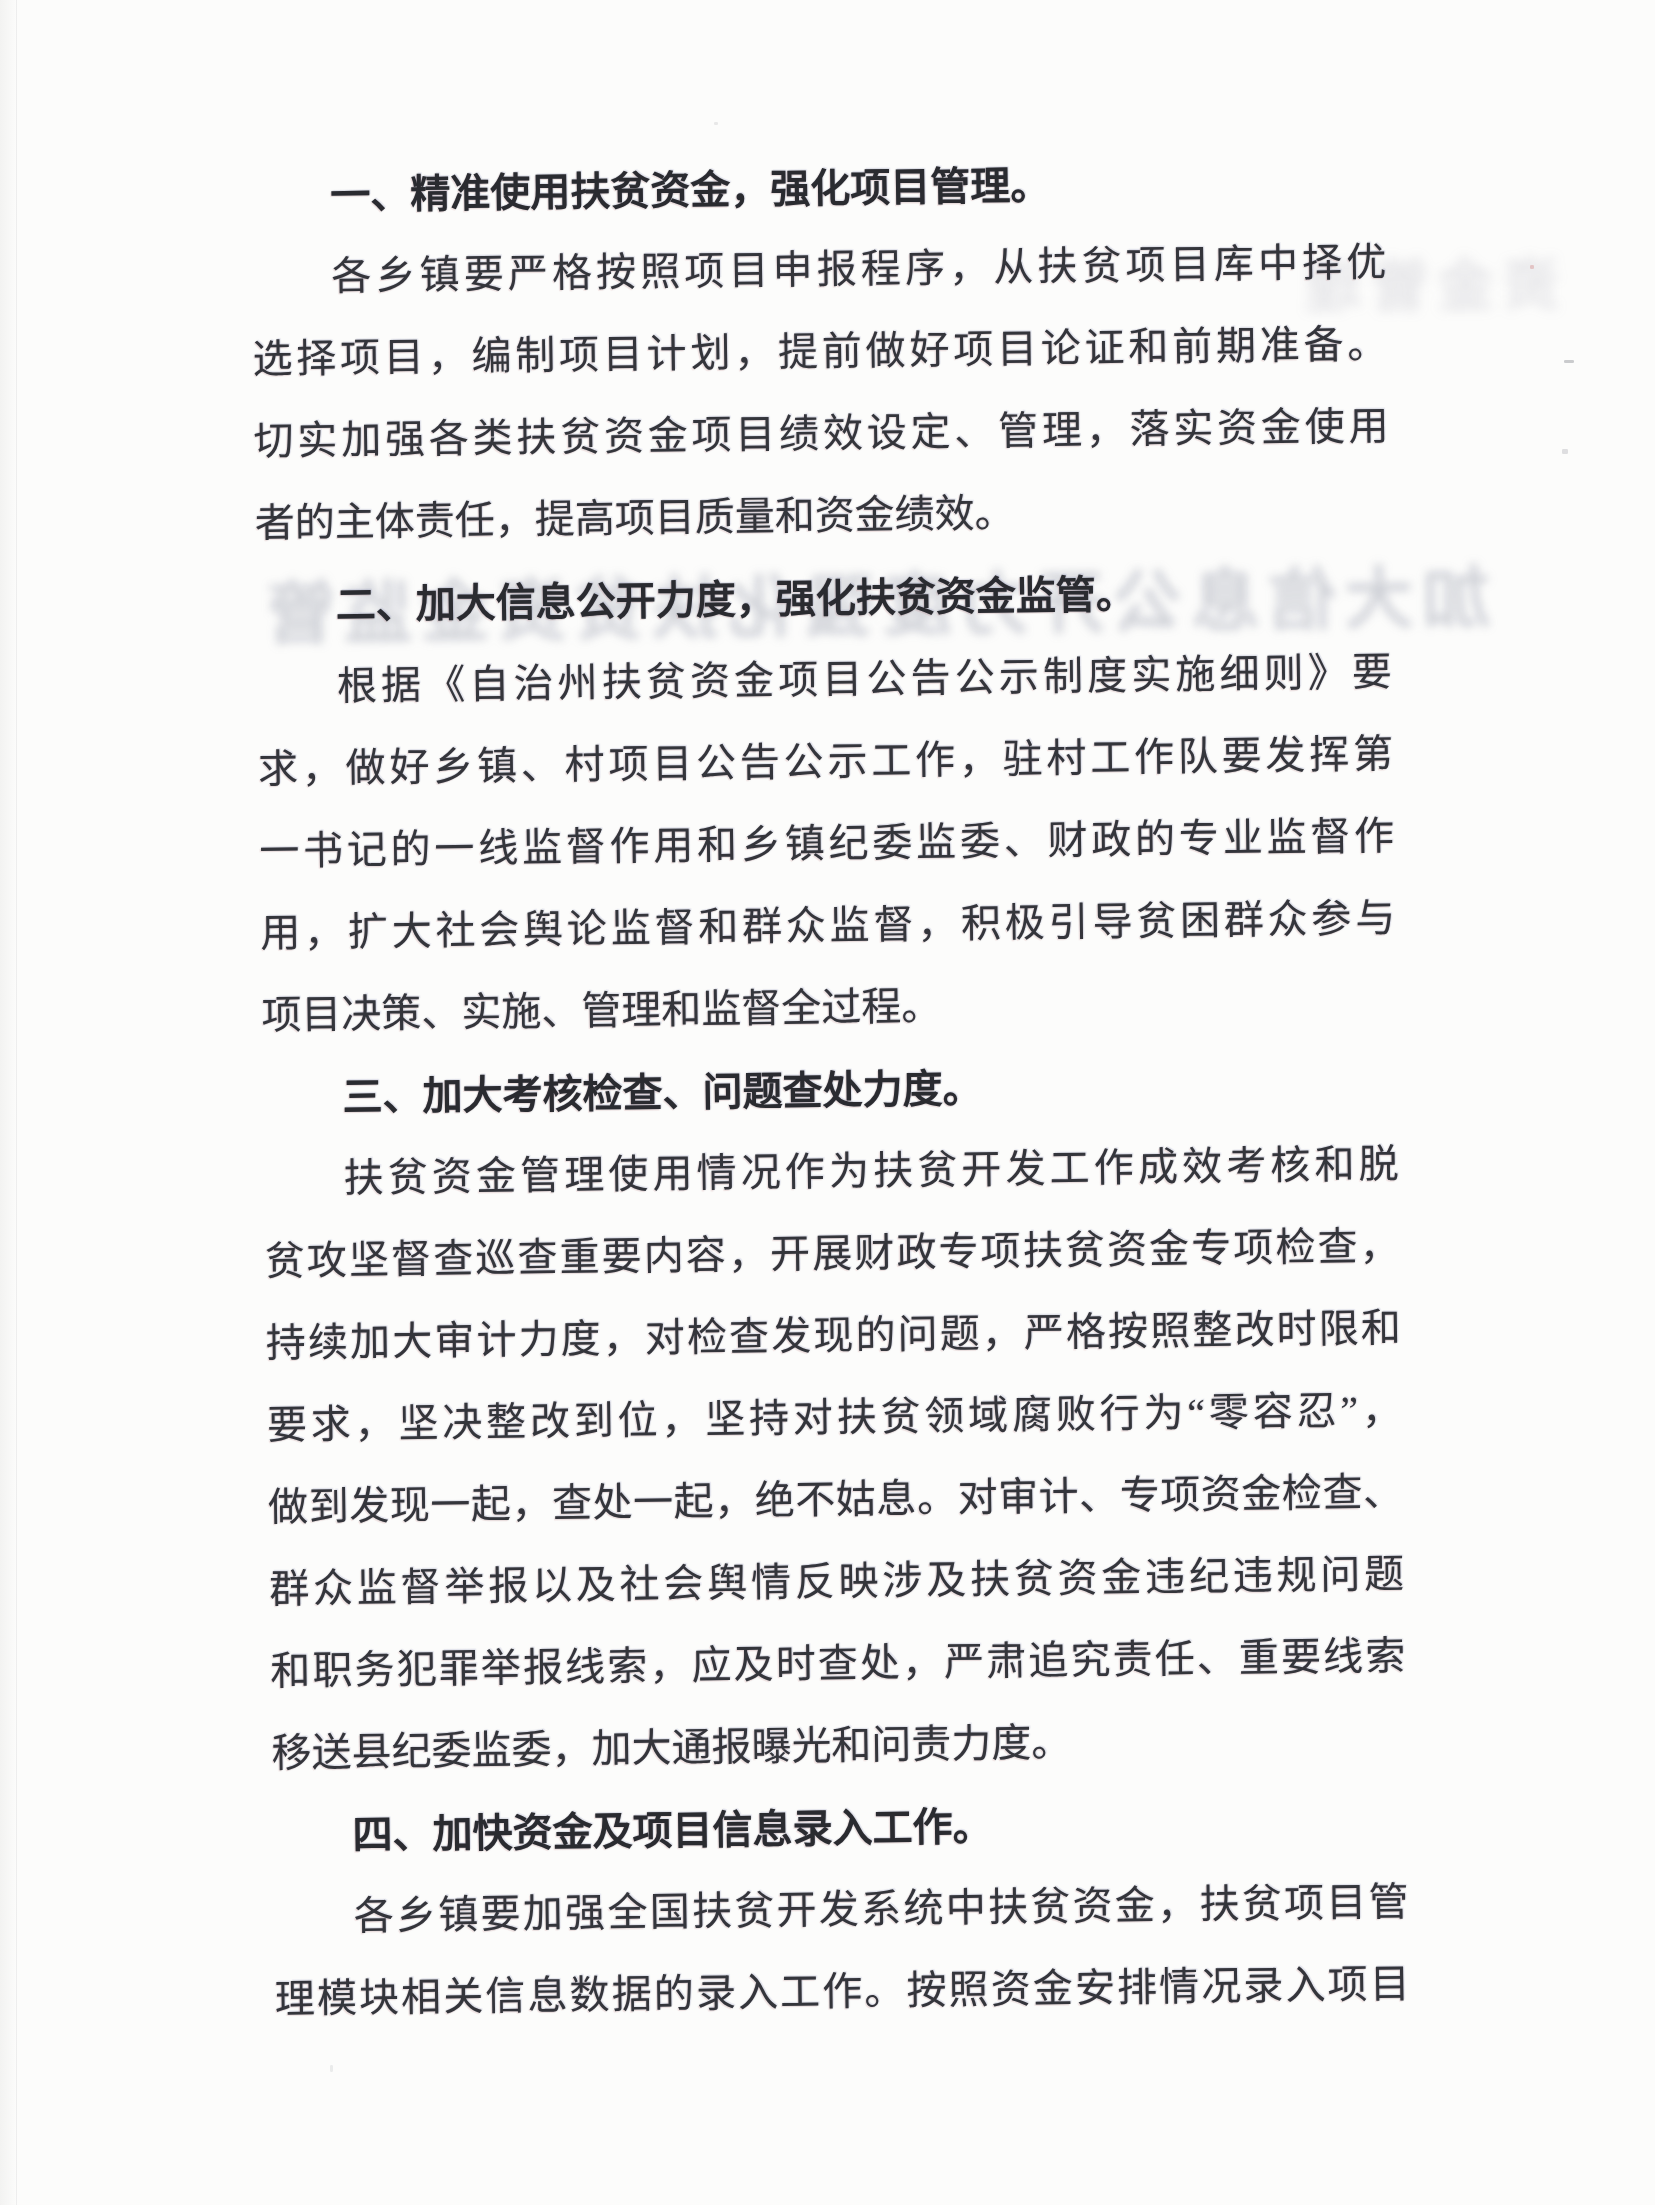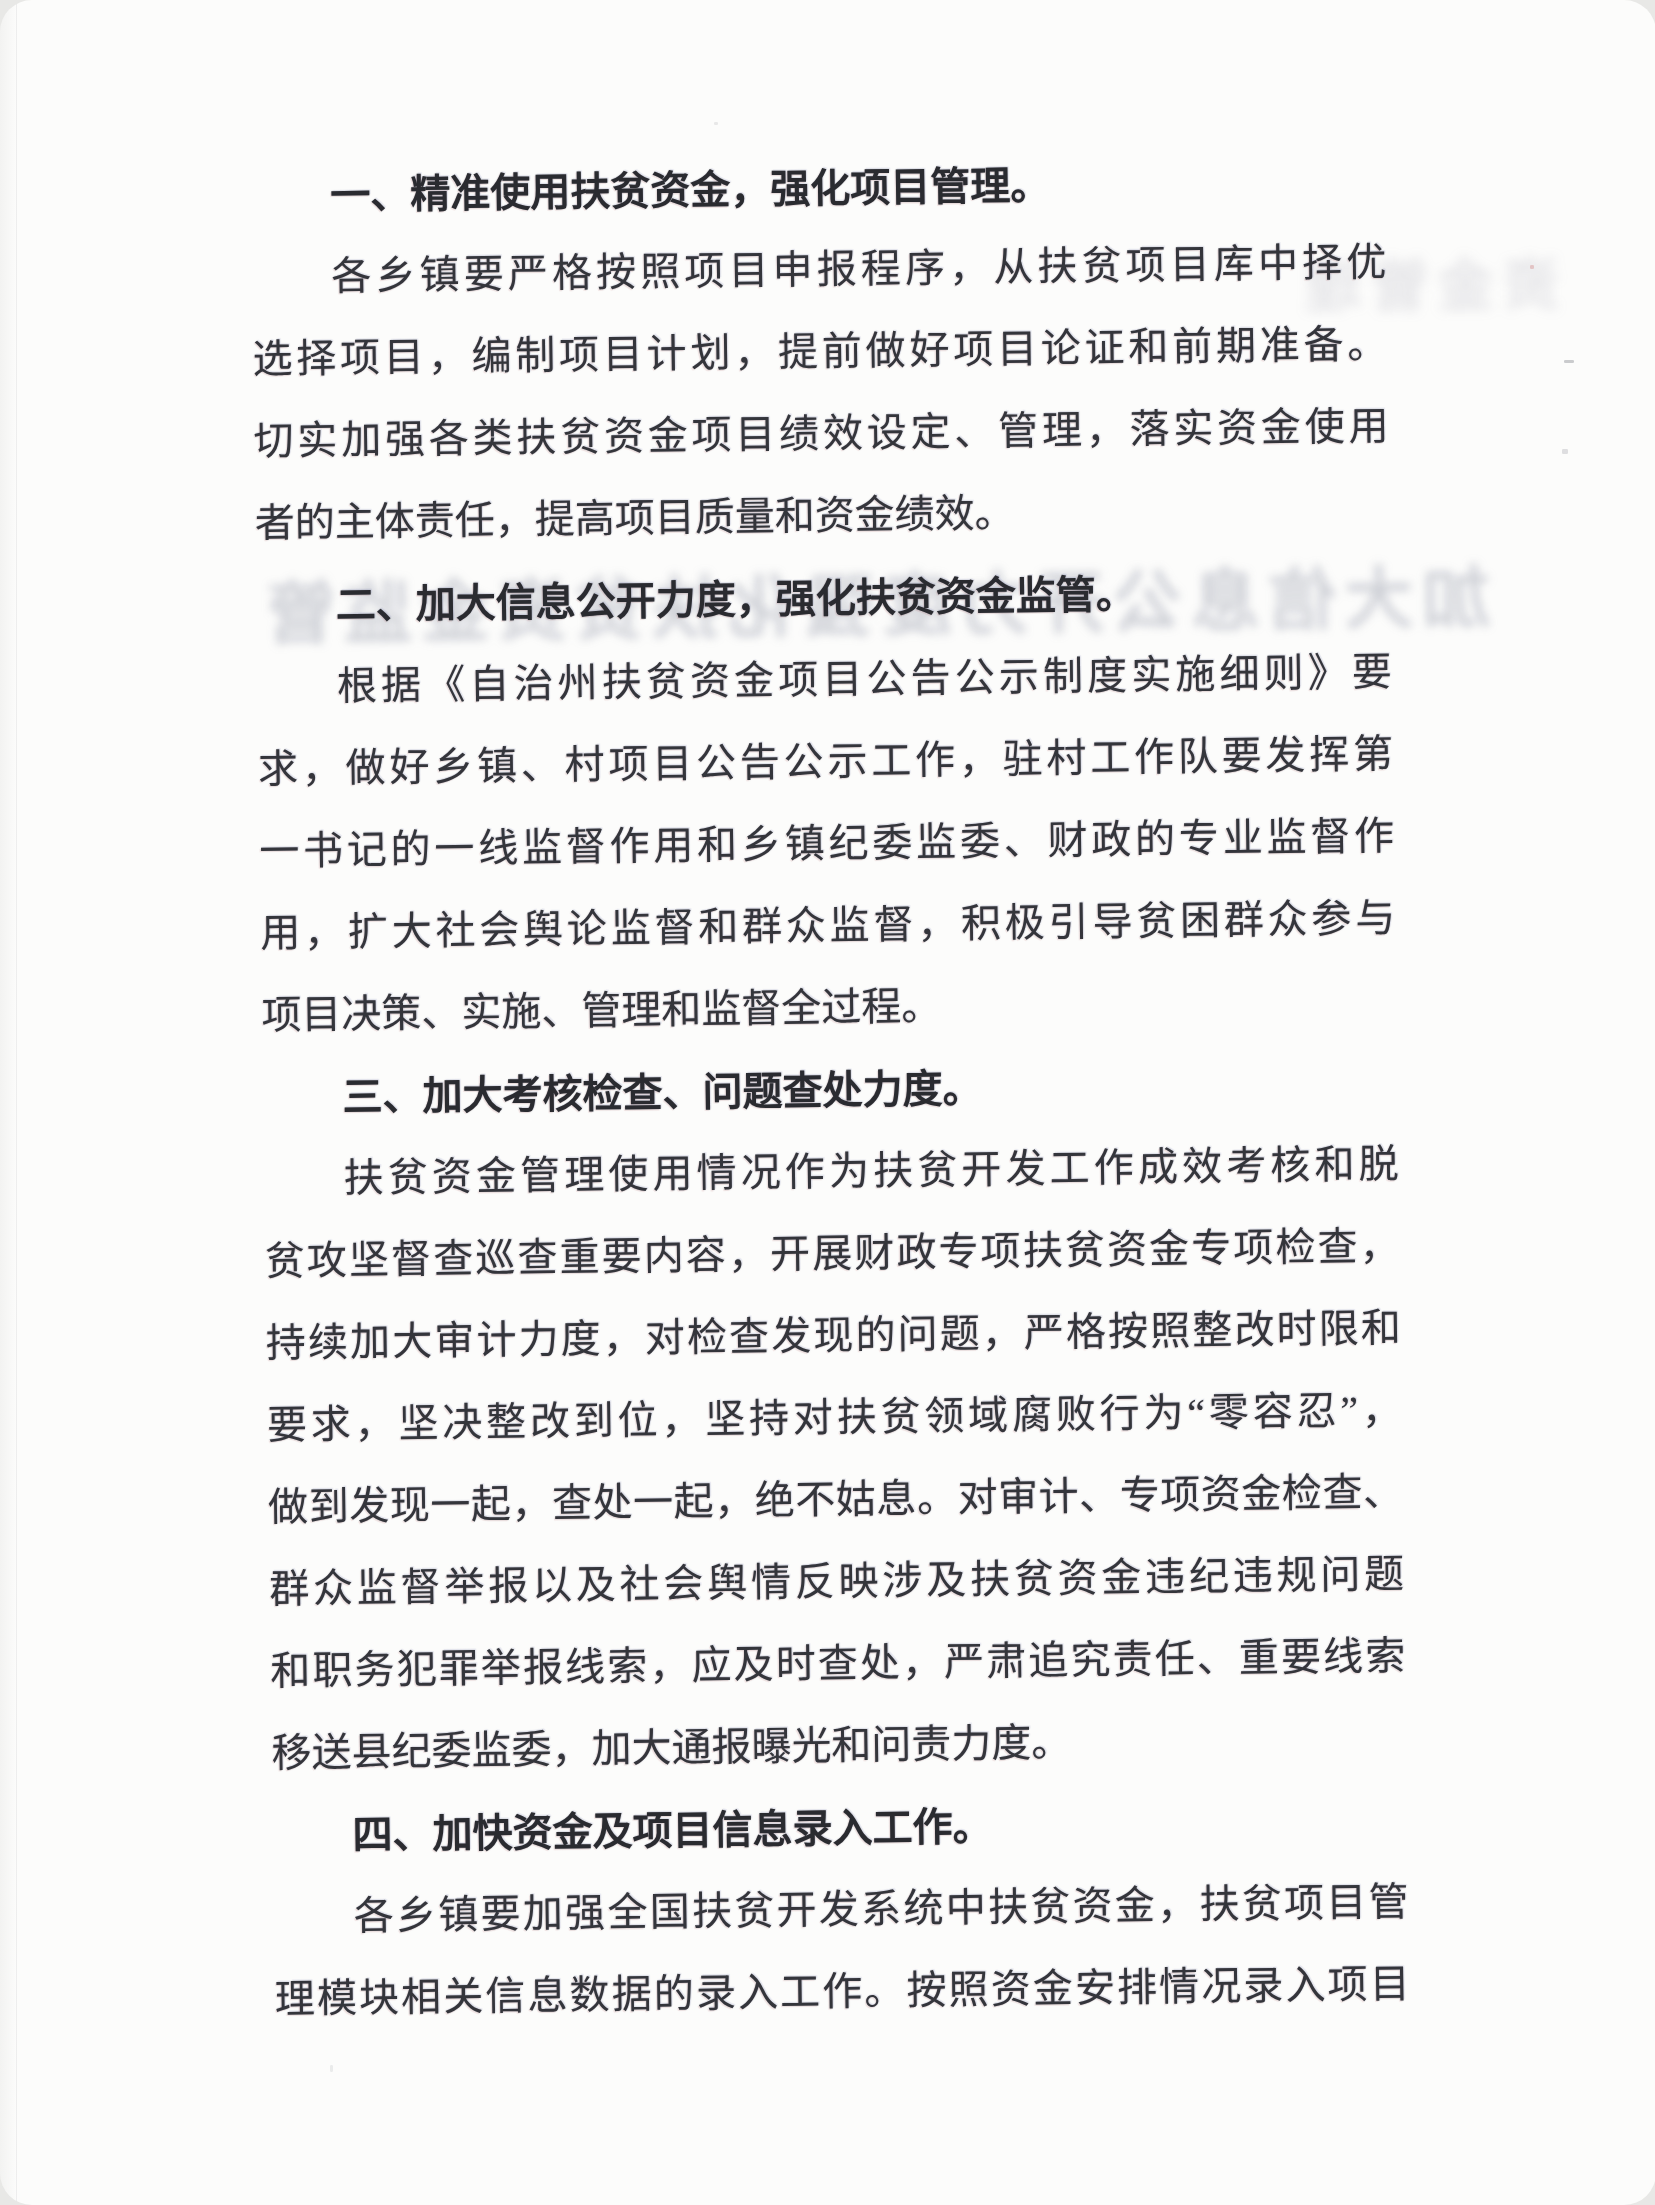--- a/index.html
+++ b/index.html
@@ -7,21 +7,20 @@
     padding: 0;
     background: #e8e8e6;
   }
   .page {
     position: relative;
     width: 1656px;
     height: 2205px;
     background: #fcfcfb;
     overflow: hidden;
     font-family: "Liberation Serif", "DejaVu Serif", serif;
-    border-radius: 32px;
   }
   
   .scan-edge-left {
     position: absolute;
     left: 15.6px; top: 0;
     width: 1.3px; height: 100%;
     background: rgba(120,120,125,0.10);
   }
   .scan-gradient-left {
     position: absolute;

